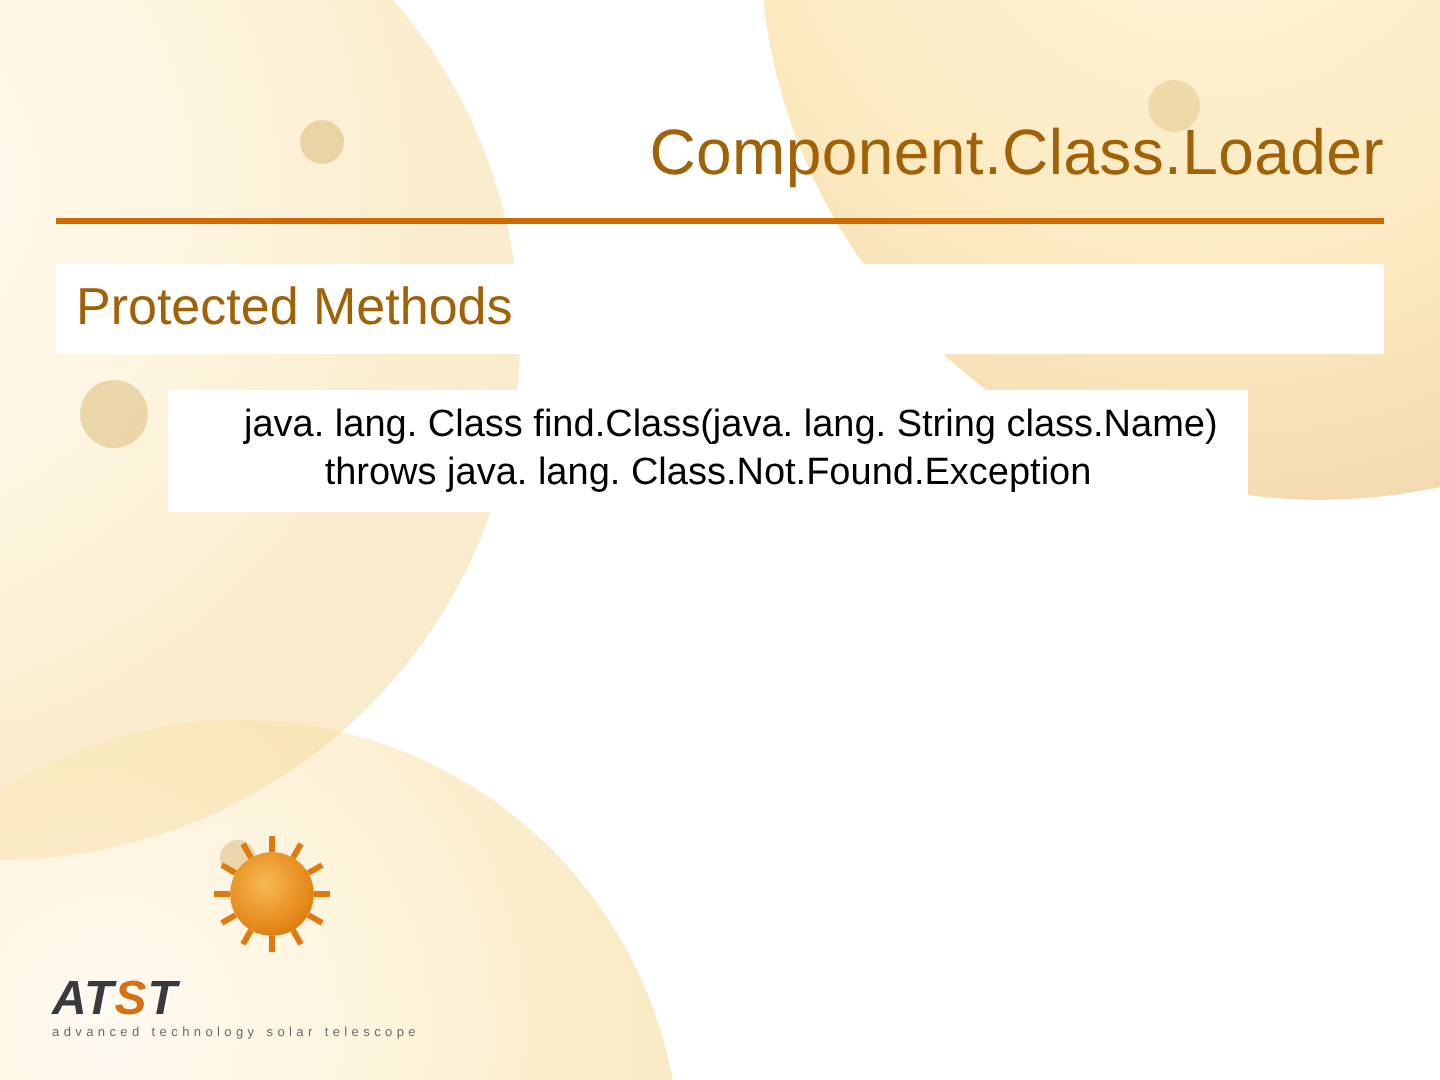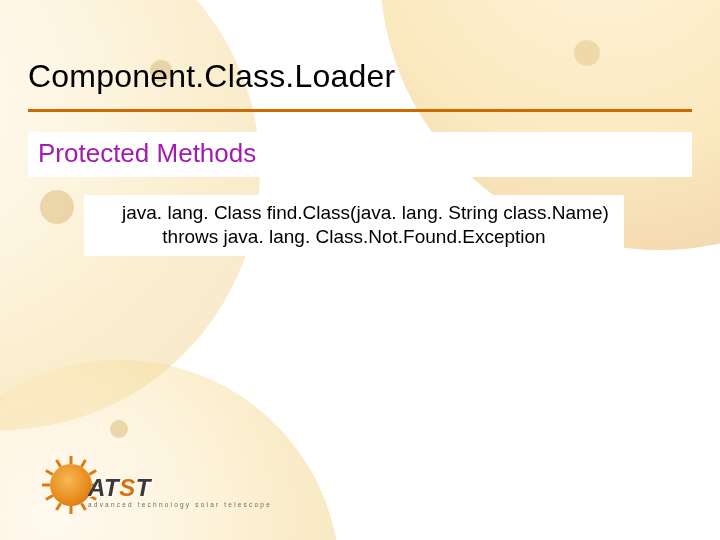--- a/index.html
+++ b/index.html
@@ -43,39 +43,39 @@
     opacity: 0.4;
   }
   .content {
     position: relative;
     z-index: 1;
     padding: 58px 28px 0 28px;
   }
   .slide-title {
     font-size: 32px;
     font-weight: 400;
-    color: #000000;
-    text-align: left;
+    color: #a16207;
+    text-align: right;
     margin-bottom: 14px;
     letter-spacing: 0.2px;
   }
   .title-rule {
     height: 3px;
     background: #cf6a00;
     margin: 0 0 20px 0;
   }
   .section-box {
     background: #ffffff;
     padding: 6px 8px 8px 8px;
     margin: 0 0 10px 0;
   }
   .section-heading {
     font-size: 26px;
     font-weight: 400;
-    color: #a21caf;
+    color: #a16207;
     background: #fff;
     display: inline-block;
     padding: 0 2px;
   }
   .method-box {
     background: #ffffff;
     margin: 18px 4px 0 56px;
     width: 540px;
     padding: 6px 10px 6px 10px;
     font-size: 19px;
@@ -85,20 +85,21 @@
   .method-line1 { padding-left: 28px; }
   .method-line2 { padding-left: 0; text-align: center; }
   .footer-logo {
     position: absolute;
     left: 44px;
     bottom: 28px;
     display: flex;
     align-items: center;
     gap: 8px;
     z-index: 2;
+    flex-direction: column;
   }
   .logo-sun {
     width: 54px; height: 54px;
     position: relative;
   }
   .logo-disc {
     position: absolute;
     left: 6px; top: 6px;
     width: 42px; height: 42px;
     border-radius: 50%;

